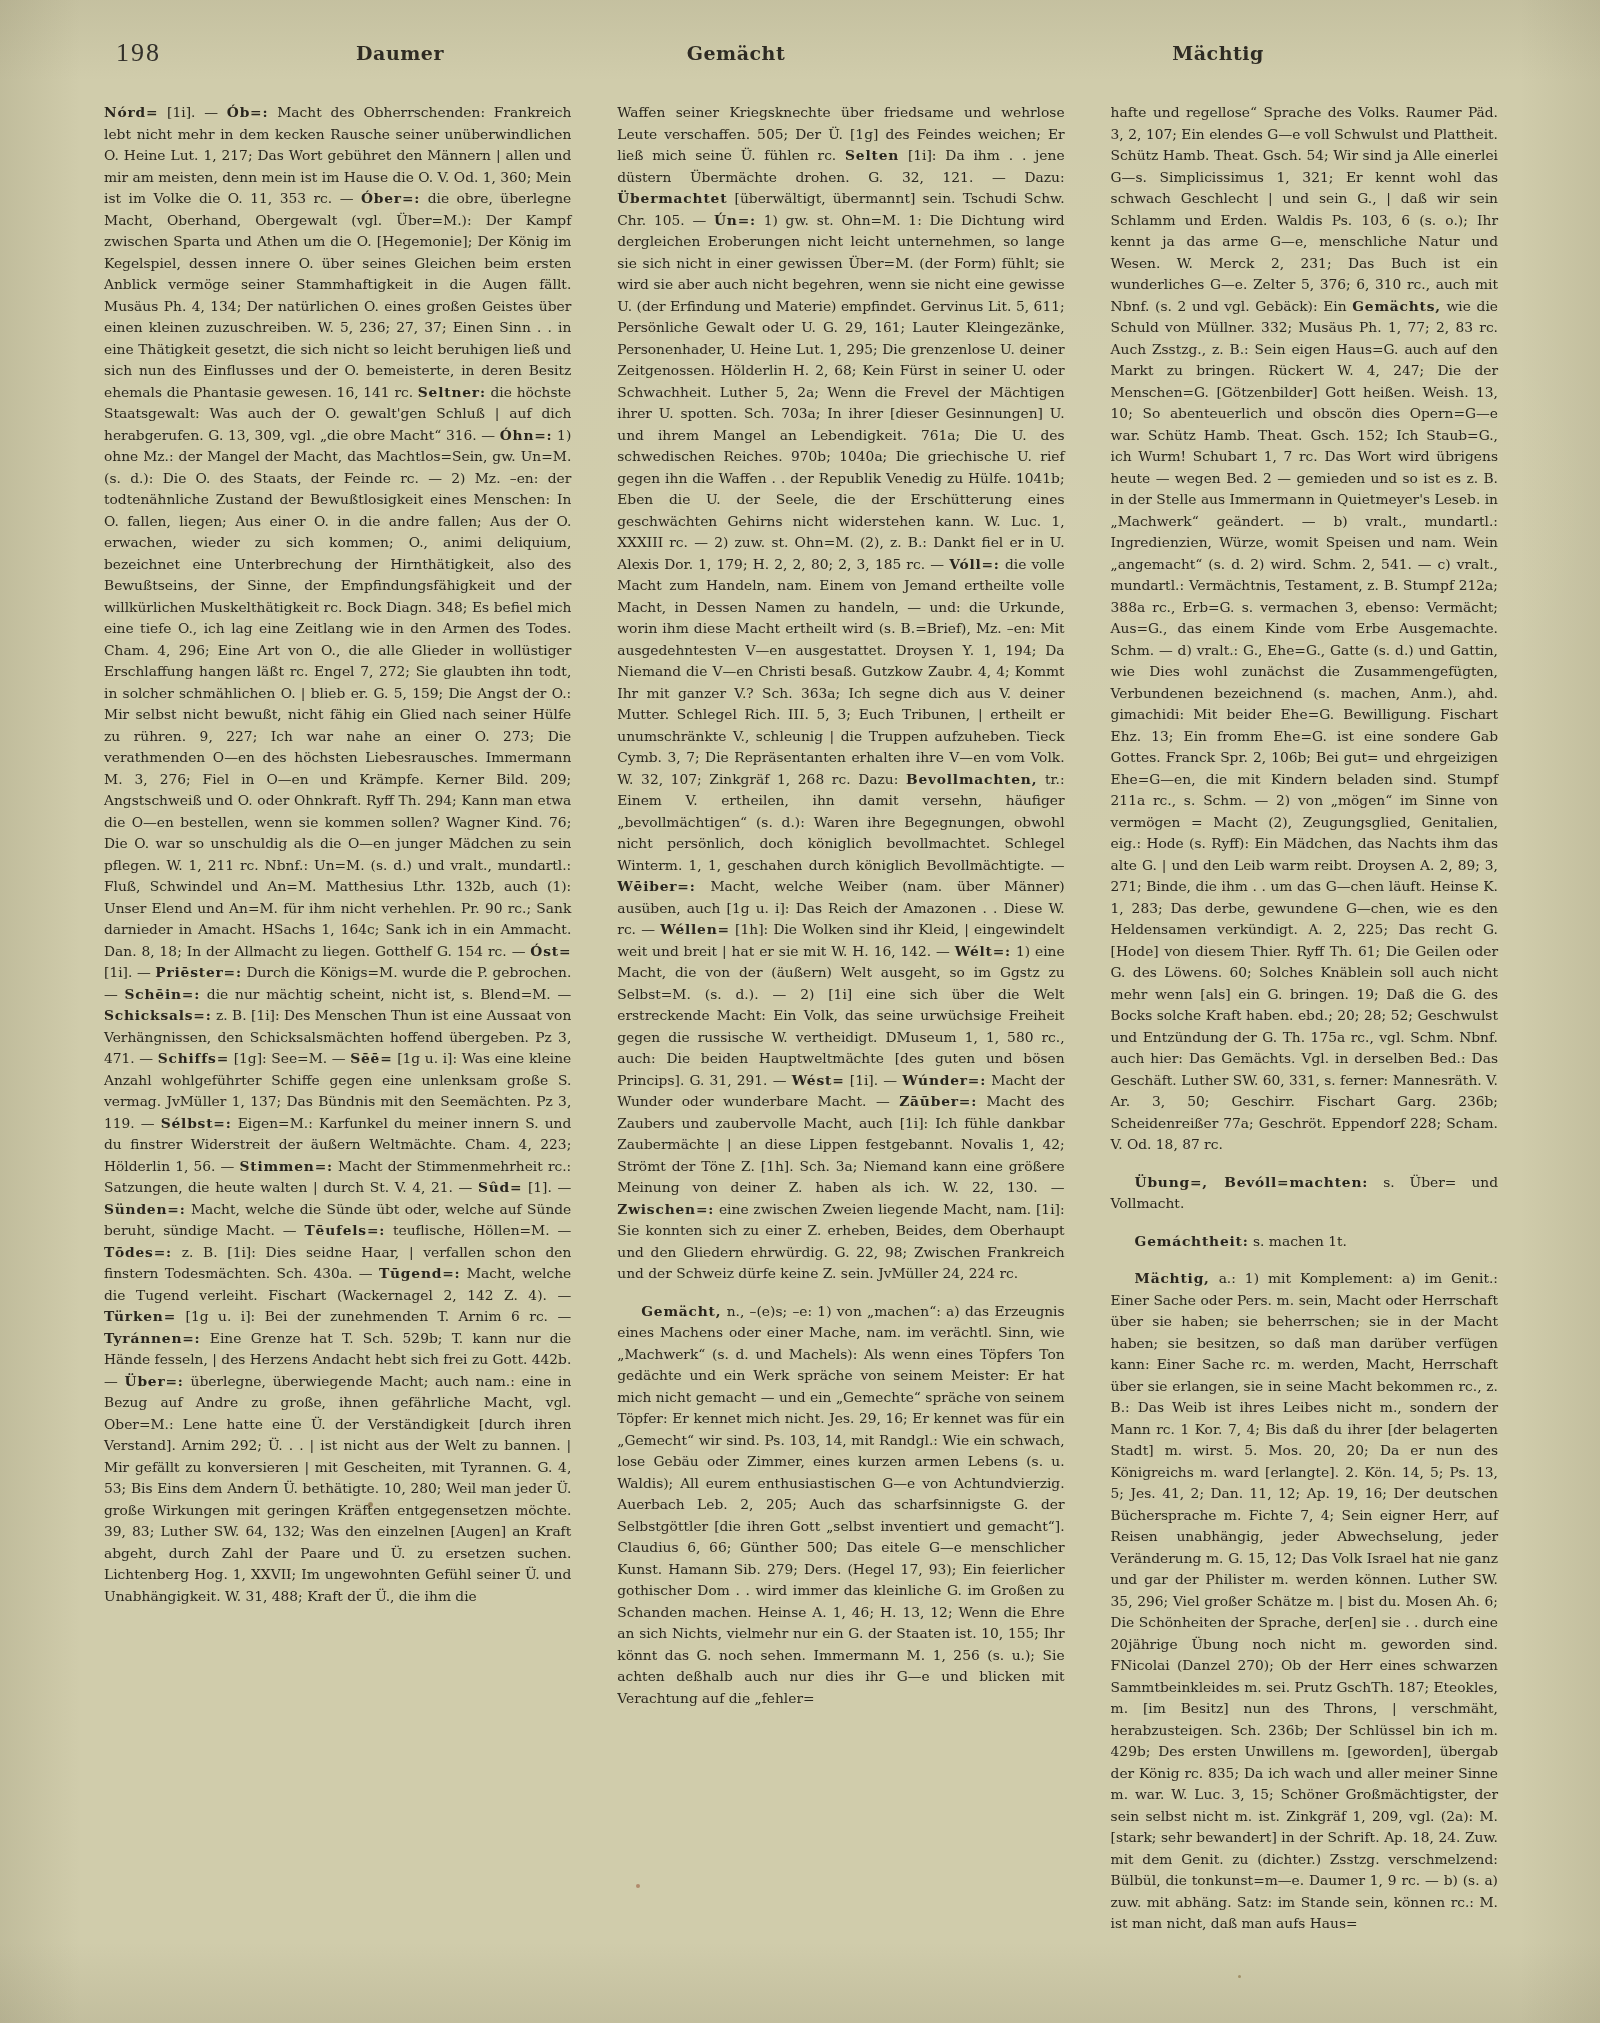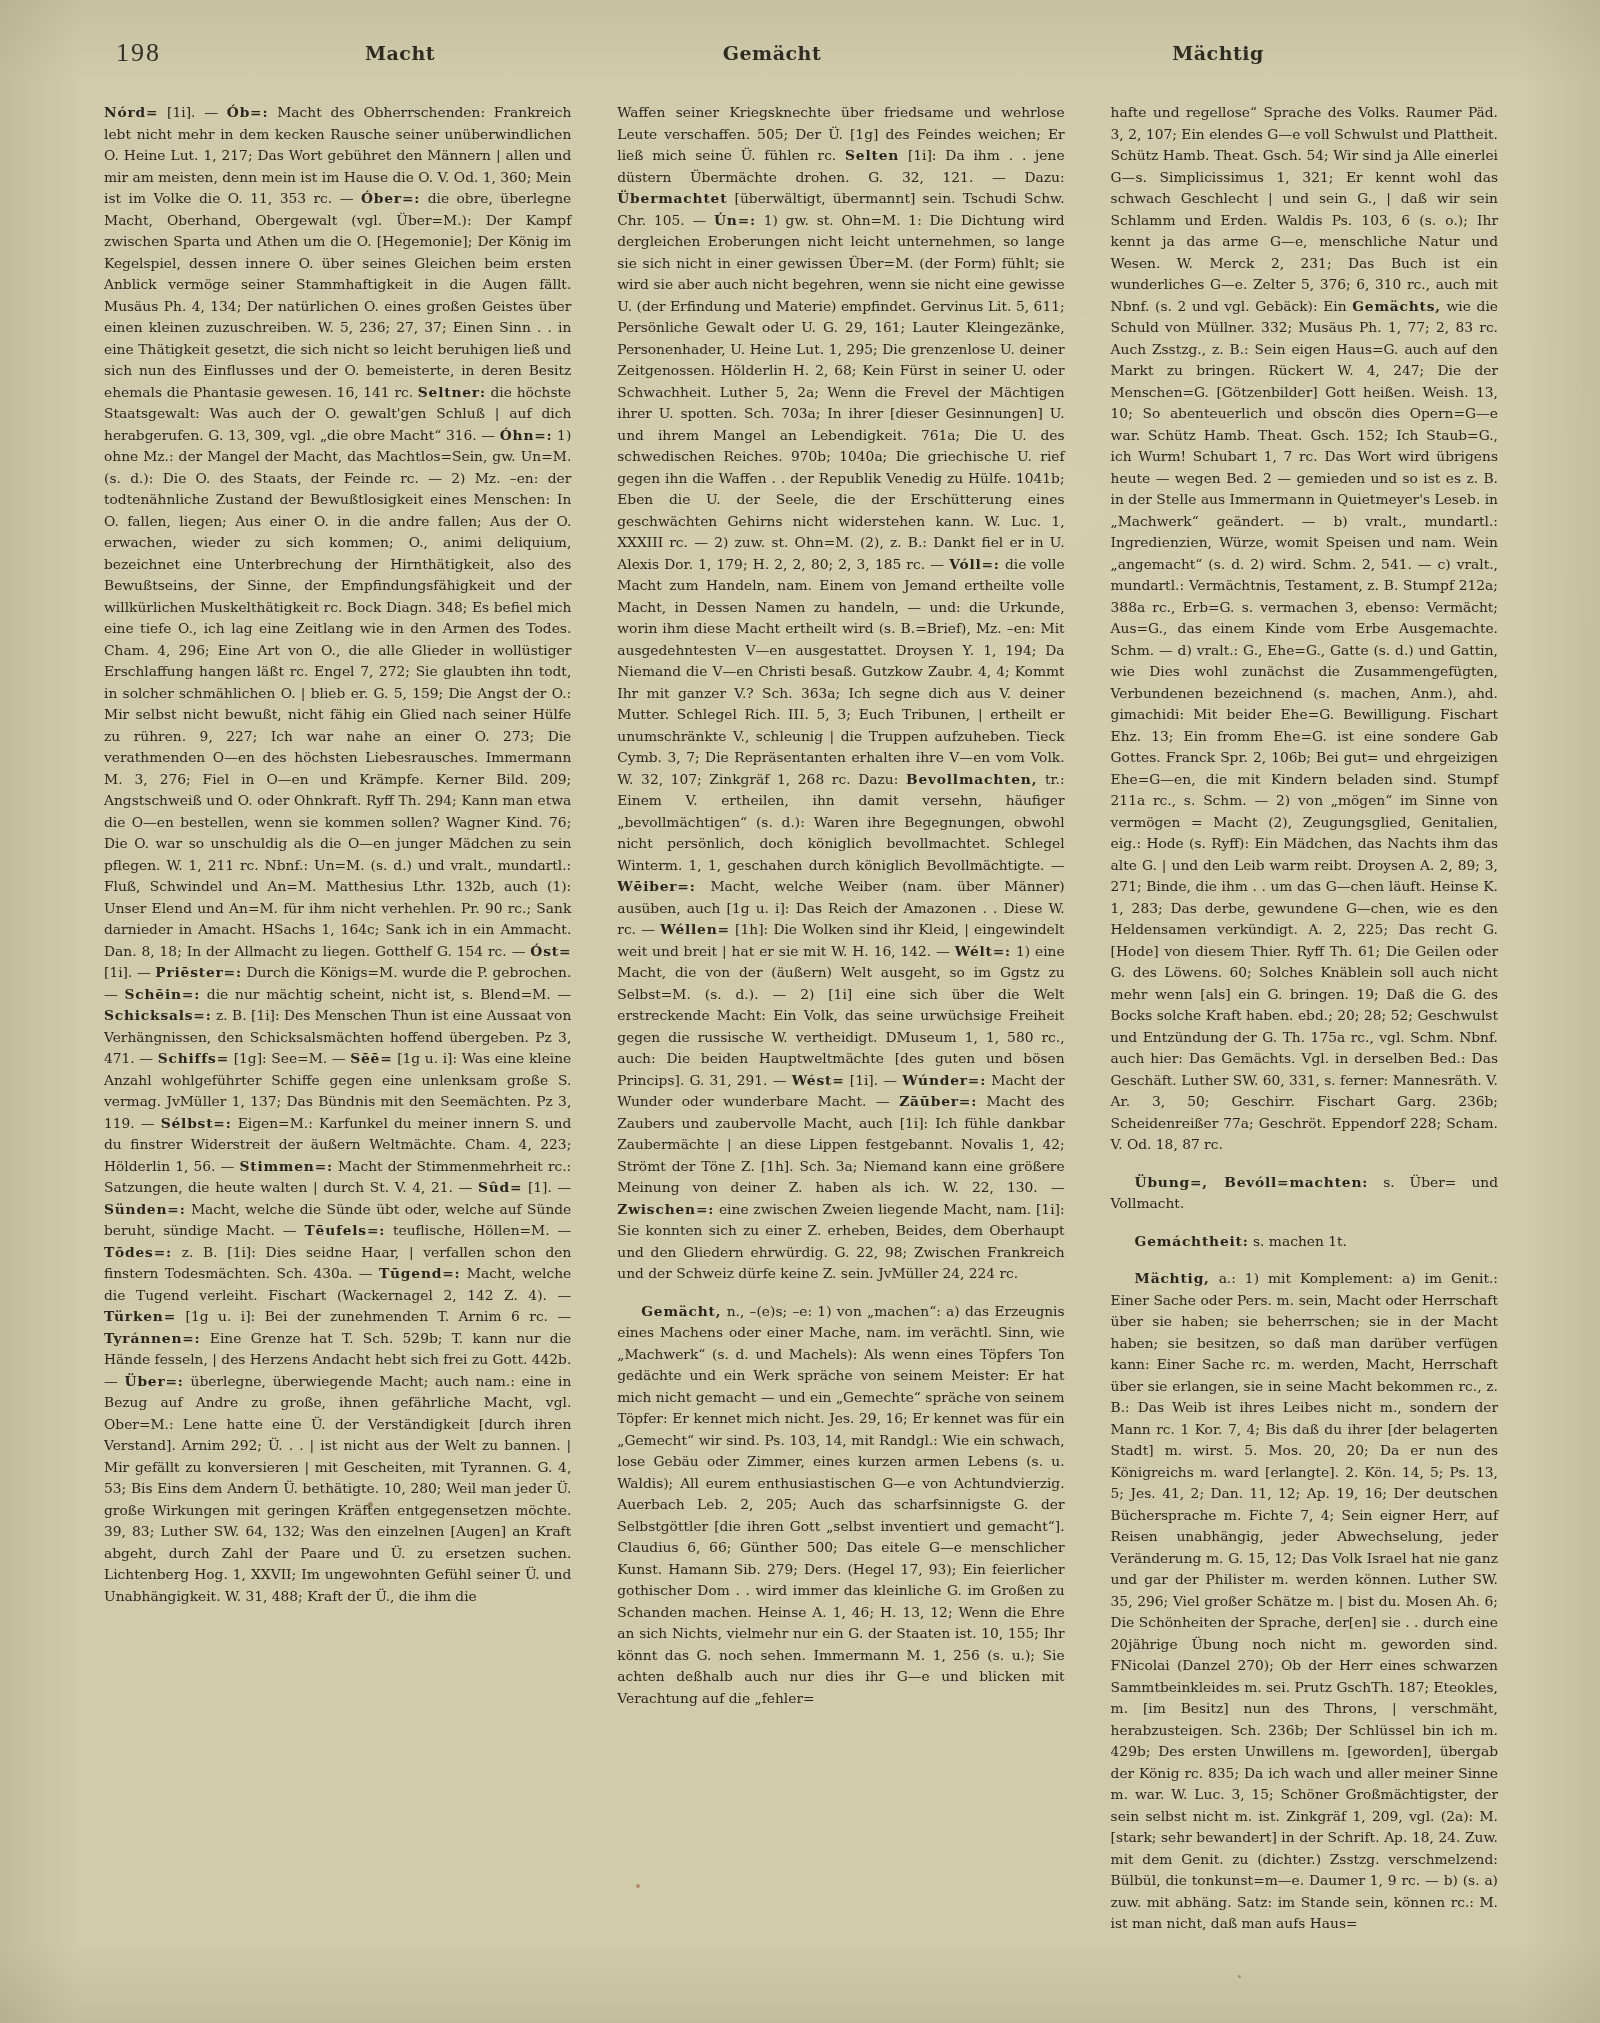--- a/index.html
+++ b/index.html
@@ -17,21 +17,21 @@
   .page-header{position:absolute;top:34px;left:0;width:1472px;height:40px;}
   .page-number{
     position:absolute;left:116px;top:4px;
     font-size:26px;letter-spacing:2px;color:#32302a;
     font-family:"Liberation Serif","DejaVu Serif",serif;
   }
   .running-head{
     position:absolute;top:8px;transform:translateX(-50%);
     font-weight:bold;font-size:19px;letter-spacing:0.5px;color:#2e2b23;
   }
-  .rh-1{left:400px;} .rh-2{left:772px;} .rh-3{left:1218px;text-align:center;}
+  .rh-1{left:400px;} .rh-2{left:736px;} .rh-3{left:1218px;text-align:center;}
   .content{
     position:absolute;left:88px;top:86px;width:1426px;
     display:flex;gap:14px;
   }
   .col{
     font-size:13.8px;line-height:21.5px;text-align:justify;
     text-justify:inter-word;color:#29251d;
   }
   .col-1{width:500px;}
   .col-2{width:480px;margin-left:0;}
@@ -42,21 +42,21 @@
   .speck{position:absolute;border-radius:50%;}
   .speck-1{left:368px;top:1502px;width:5px;height:5px;background:rgba(110,75,35,0.55);}
   .speck-2{left:636px;top:1884px;width:4px;height:4px;background:rgba(140,60,30,0.45);}
   .speck-3{left:1238px;top:1975px;width:3px;height:3px;background:rgba(120,90,40,0.5);}
 </style>
 </head>
 <body>
 
 <div class="page-header">
   <div class="page-number">198</div>
-  <div class="running-head rh-1">Macht</div>
+  <div class="running-head rh-1">Daumer</div>
   <div class="running-head rh-2">Gemächt</div>
   <div class="running-head rh-3">Mächtig</div>
 </div>
 
 <div class="content">
   <div class="col col-1">
       <p class="para"><span class="lemma">Nórd=</span> [1i]. — <span class="lemma">Ób=:</span> Macht des Obherrschenden: Frankreich lebt nicht mehr in dem kecken Rausche seiner unüberwindlichen O. Heine Lut. 1, 217; Das Wort gebühret den Männern | allen und mir am meisten, denn mein ist im Hause die O. V. Od. 1, 360; Mein ist im Volke die O. 11, 353 rc. — <span class="lemma">Óber=:</span> die obre, überlegne Macht, Oberhand, Obergewalt (vgl. Über=M.): Der Kampf zwischen Sparta und Athen um die O. [Hegemonie]; Der König im Kegelspiel, dessen innere O. über seines Gleichen beim ersten Anblick vermöge seiner Stammhaftigkeit in die Augen fällt. Musäus Ph. 4, 134; Der natürlichen O. eines großen Geistes über einen kleinen zuzuschreiben. W. 5, 236; 27, 37; Einen Sinn . . in eine Thätigkeit gesetzt, die sich nicht so leicht beruhigen ließ und sich nun des Einflusses und der O. bemeisterte, in deren Besitz ehemals die Phantasie gewesen. 16, 141 rc. <span class="lemma">Seltner:</span> die höchste Staatsgewalt: Was auch der O. gewalt'gen Schluß | auf dich herabgerufen. G. 13, 309, vgl. „die obre Macht“ 316. — <span class="lemma">Óhn=:</span> 1) ohne Mz.: der Mangel der Macht, das Machtlos=Sein, gw. Un=M. (s. d.): Die O. des Staats, der Feinde rc. — 2) Mz. –en: der todtenähnliche Zustand der Bewußtlosigkeit eines Menschen: In O. fallen, liegen; Aus einer O. in die andre fallen; Aus der O. erwachen, wieder zu sich kommen; O., animi deliquium, bezeichnet eine Unterbrechung der Hirnthätigkeit, also des Bewußtseins, der Sinne, der Empfindungsfähigkeit und der willkürlichen Muskelthätigkeit rc. Bock Diagn. 348; Es befiel mich eine tiefe O., ich lag eine Zeitlang wie in den Armen des Todes. Cham. 4, 296; Eine Art von O., die alle Glieder in wollüstiger Erschlaffung hangen läßt rc. Engel 7, 272; Sie glaubten ihn todt, in solcher schmählichen O. | blieb er. G. 5, 159; Die Angst der O.: Mir selbst nicht bewußt, nicht fähig ein Glied nach seiner Hülfe zu rühren. 9, 227; Ich war nahe an einer O. 273; Die verathmenden O—en des höchsten Liebesrausches. Immermann M. 3, 276; Fiel in O—en und Krämpfe. Kerner Bild. 209; Angstschweiß und O. oder Ohnkraft. Ryff Th. 294; Kann man etwa die O—en bestellen, wenn sie kommen sollen? Wagner Kind. 76; Die O. war so unschuldig als die O—en junger Mädchen zu sein pflegen. W. 1, 211 rc. Nbnf.: Un=M. (s. d.) und vralt., mundartl.: Fluß, Schwindel und An=M. Matthesius Lthr. 132b, auch (1): Unser Elend und An=M. für ihm nicht verhehlen. Pr. 90 rc.; Sank darnieder in Amacht. HSachs 1, 164c; Sank ich in ein Ammacht. Dan. 8, 18; In der Allmacht zu liegen. Gotthelf G. 154 rc. — <span class="lemma">Óst=</span> [1i]. — <span class="lemma">Priēster=:</span> Durch die Königs=M. wurde die P. gebrochen. — <span class="lemma">Schēin=:</span> die nur mächtig scheint, nicht ist, s. Blend=M. — <span class="lemma">Schicksals=:</span> z. B. [1i]: Des Menschen Thun ist eine Aussaat von Verhängnissen, den Schicksalsmächten hoffend übergeben. Pz 3, 471. — <span class="lemma">Schiffs=</span> [1g]: See=M. — <span class="lemma">Sēē=</span> [1g u. i]: Was eine kleine Anzahl wohlgeführter Schiffe gegen eine unlenksam große S. vermag. JvMüller 1, 137; Das Bündnis mit den Seemächten. Pz 3, 119. — <span class="lemma">Sélbst=:</span> Eigen=M.: Karfunkel du meiner innern S. und du finstrer Widerstreit der äußern Weltmächte. Cham. 4, 223; Hölderlin 1, 56. — <span class="lemma">Stimmen=:</span> Macht der Stimmenmehrheit rc.: Satzungen, die heute walten | durch St. V. 4, 21. — <span class="lemma">Sûd=</span> [1]. — <span class="lemma">Sünden=:</span> Macht, welche die Sünde übt oder, welche auf Sünde beruht, sündige Macht. — <span class="lemma">Tēufels=:</span> teuflische, Höllen=M. — <span class="lemma">Tōdes=:</span> z. B. [1i]: Dies seidne Haar, | verfallen schon den finstern Todesmächten. Sch. 430a. — <span class="lemma">Tūgend=:</span> Macht, welche die Tugend verleiht. Fischart (Wackernagel 2, 142 Z. 4). — <span class="lemma">Türken=</span> [1g u. i]: Bei der zunehmenden T. Arnim 6 rc. — <span class="lemma">Tyránnen=:</span> Eine Grenze hat T. Sch. 529b; T. kann nur die Hände fesseln, | des Herzens Andacht hebt sich frei zu Gott. 442b. — <span class="lemma">Über=:</span> überlegne, überwiegende Macht; auch nam.: eine in Bezug auf Andre zu große, ihnen gefährliche Macht, vgl. Ober=M.: Lene hatte eine Ü. der Verständigkeit [durch ihren Verstand]. Arnim 292; Ü. . . | ist nicht aus der Welt zu bannen. | Mir gefällt zu konversieren | mit Gescheiten, mit Tyrannen. G. 4, 53; Bis Eins dem Andern Ü. bethätigte. 10, 280; Weil man jeder Ü. große Wirkungen mit geringen Kräften entgegensetzen möchte. 39, 83; Luther SW. 64, 132; Was den einzelnen [Augen] an Kraft abgeht, durch Zahl der Paare und Ü. zu ersetzen suchen. Lichtenberg Hog. 1, XXVII; Im ungewohnten Gefühl seiner Ü. und Unabhängigkeit. W. 31, 488; Kraft der Ü., die ihm die</p>
     </div>
   <div class="col col-2">
       <p class="para">Waffen seiner Kriegsknechte über friedsame und wehrlose Leute verschaffen. 505; Der Ü. [1g] des Feindes weichen; Er ließ mich seine Ü. fühlen rc. <span class="lemma">Selten</span> [1i]: Da ihm . . jene düstern Übermächte drohen. G. 32, 121. — Dazu: <span class="lemma">Übermachtet</span> [überwältigt, übermannt] sein. Tschudi Schw. Chr. 105. — <span class="lemma">Ún=:</span> 1) gw. st. Ohn=M. 1: Die Dichtung wird dergleichen Eroberungen nicht leicht unternehmen, so lange sie sich nicht in einer gewissen Über=M. (der Form) fühlt; sie wird sie aber auch nicht begehren, wenn sie nicht eine gewisse U. (der Erfindung und Materie) empfindet. Gervinus Lit. 5, 611; Persönliche Gewalt oder U. G. 29, 161; Lauter Kleingezänke, Personenhader, U. Heine Lut. 1, 295; Die grenzenlose U. deiner Zeitgenossen. Hölderlin H. 2, 68; Kein Fürst in seiner U. oder Schwachheit. Luther 5, 2a; Wenn die Frevel der Mächtigen ihrer U. spotten. Sch. 703a; In ihrer [dieser Gesinnungen] U. und ihrem Mangel an Lebendigkeit. 761a; Die U. des schwedischen Reiches. 970b; 1040a; Die griechische U. rief gegen ihn die Waffen . . der Republik Venedig zu Hülfe. 1041b; Eben die U. der Seele, die der Erschütterung eines geschwächten Gehirns nicht widerstehen kann. W. Luc. 1, XXXIII rc. — 2) zuw. st. Ohn=M. (2), z. B.: Dankt fiel er in U. Alexis Dor. 1, 179; H. 2, 2, 80; 2, 3, 185 rc. — <span class="lemma">Vóll=:</span> die volle Macht zum Handeln, nam. Einem von Jemand ertheilte volle Macht, in Dessen Namen zu handeln, — und: die Urkunde, worin ihm diese Macht ertheilt wird (s. B.=Brief), Mz. –en: Mit ausgedehntesten V—en ausgestattet. Droysen Y. 1, 194; Da Niemand die V—en Christi besaß. Gutzkow Zaubr. 4, 4; Kommt Ihr mit ganzer V.? Sch. 363a; Ich segne dich aus V. deiner Mutter. Schlegel Rich. III. 5, 3; Euch Tribunen, | ertheilt er unumschränkte V., schleunig | die Truppen aufzuheben. Tieck Cymb. 3, 7; Die Repräsentanten erhalten ihre V—en vom Volk. W. 32, 107; Zinkgräf 1, 268 rc. Dazu: <span class="lemma">Bevollmachten,</span> tr.: Einem V. ertheilen, ihn damit versehn, häufiger „bevollmächtigen“ (s. d.): Waren ihre Begegnungen, obwohl nicht persönlich, doch königlich bevollmachtet. Schlegel Winterm. 1, 1, geschahen durch königlich Bevollmächtigte. — <span class="lemma">Wēiber=:</span> Macht, welche Weiber (nam. über Männer) ausüben, auch [1g u. i]: Das Reich der Amazonen . . Diese W. rc. — <span class="lemma">Wéllen=</span> [1h]: Die Wolken sind ihr Kleid, | eingewindelt weit und breit | hat er sie mit W. H. 16, 142. — <span class="lemma">Wélt=:</span> 1) eine Macht, die von der (äußern) Welt ausgeht, so im Ggstz zu Selbst=M. (s. d.). — 2) [1i] eine sich über die Welt erstreckende Macht: Ein Volk, das seine urwüchsige Freiheit gegen die russische W. vertheidigt. DMuseum 1, 1, 580 rc., auch: Die beiden Hauptweltmächte [des guten und bösen Princips]. G. 31, 291. — <span class="lemma">Wést=</span> [1i]. — <span class="lemma">Wúnder=:</span> Macht der Wunder oder wunderbare Macht. — <span class="lemma">Zāūber=:</span> Macht des Zaubers und zaubervolle Macht, auch [1i]: Ich fühle dankbar Zaubermächte | an diese Lippen festgebannt. Novalis 1, 42; Strömt der Töne Z. [1h]. Sch. 3a; Niemand kann eine größere Meinung von deiner Z. haben als ich. W. 22, 130. — <span class="lemma">Zwischen=:</span> eine zwischen Zweien liegende Macht, nam. [1i]: Sie konnten sich zu einer Z. erheben, Beides, dem Oberhaupt und den Gliedern ehrwürdig. G. 22, 98; Zwischen Frankreich und der Schweiz dürfe keine Z. sein. JvMüller 24, 224 rc.</p>

